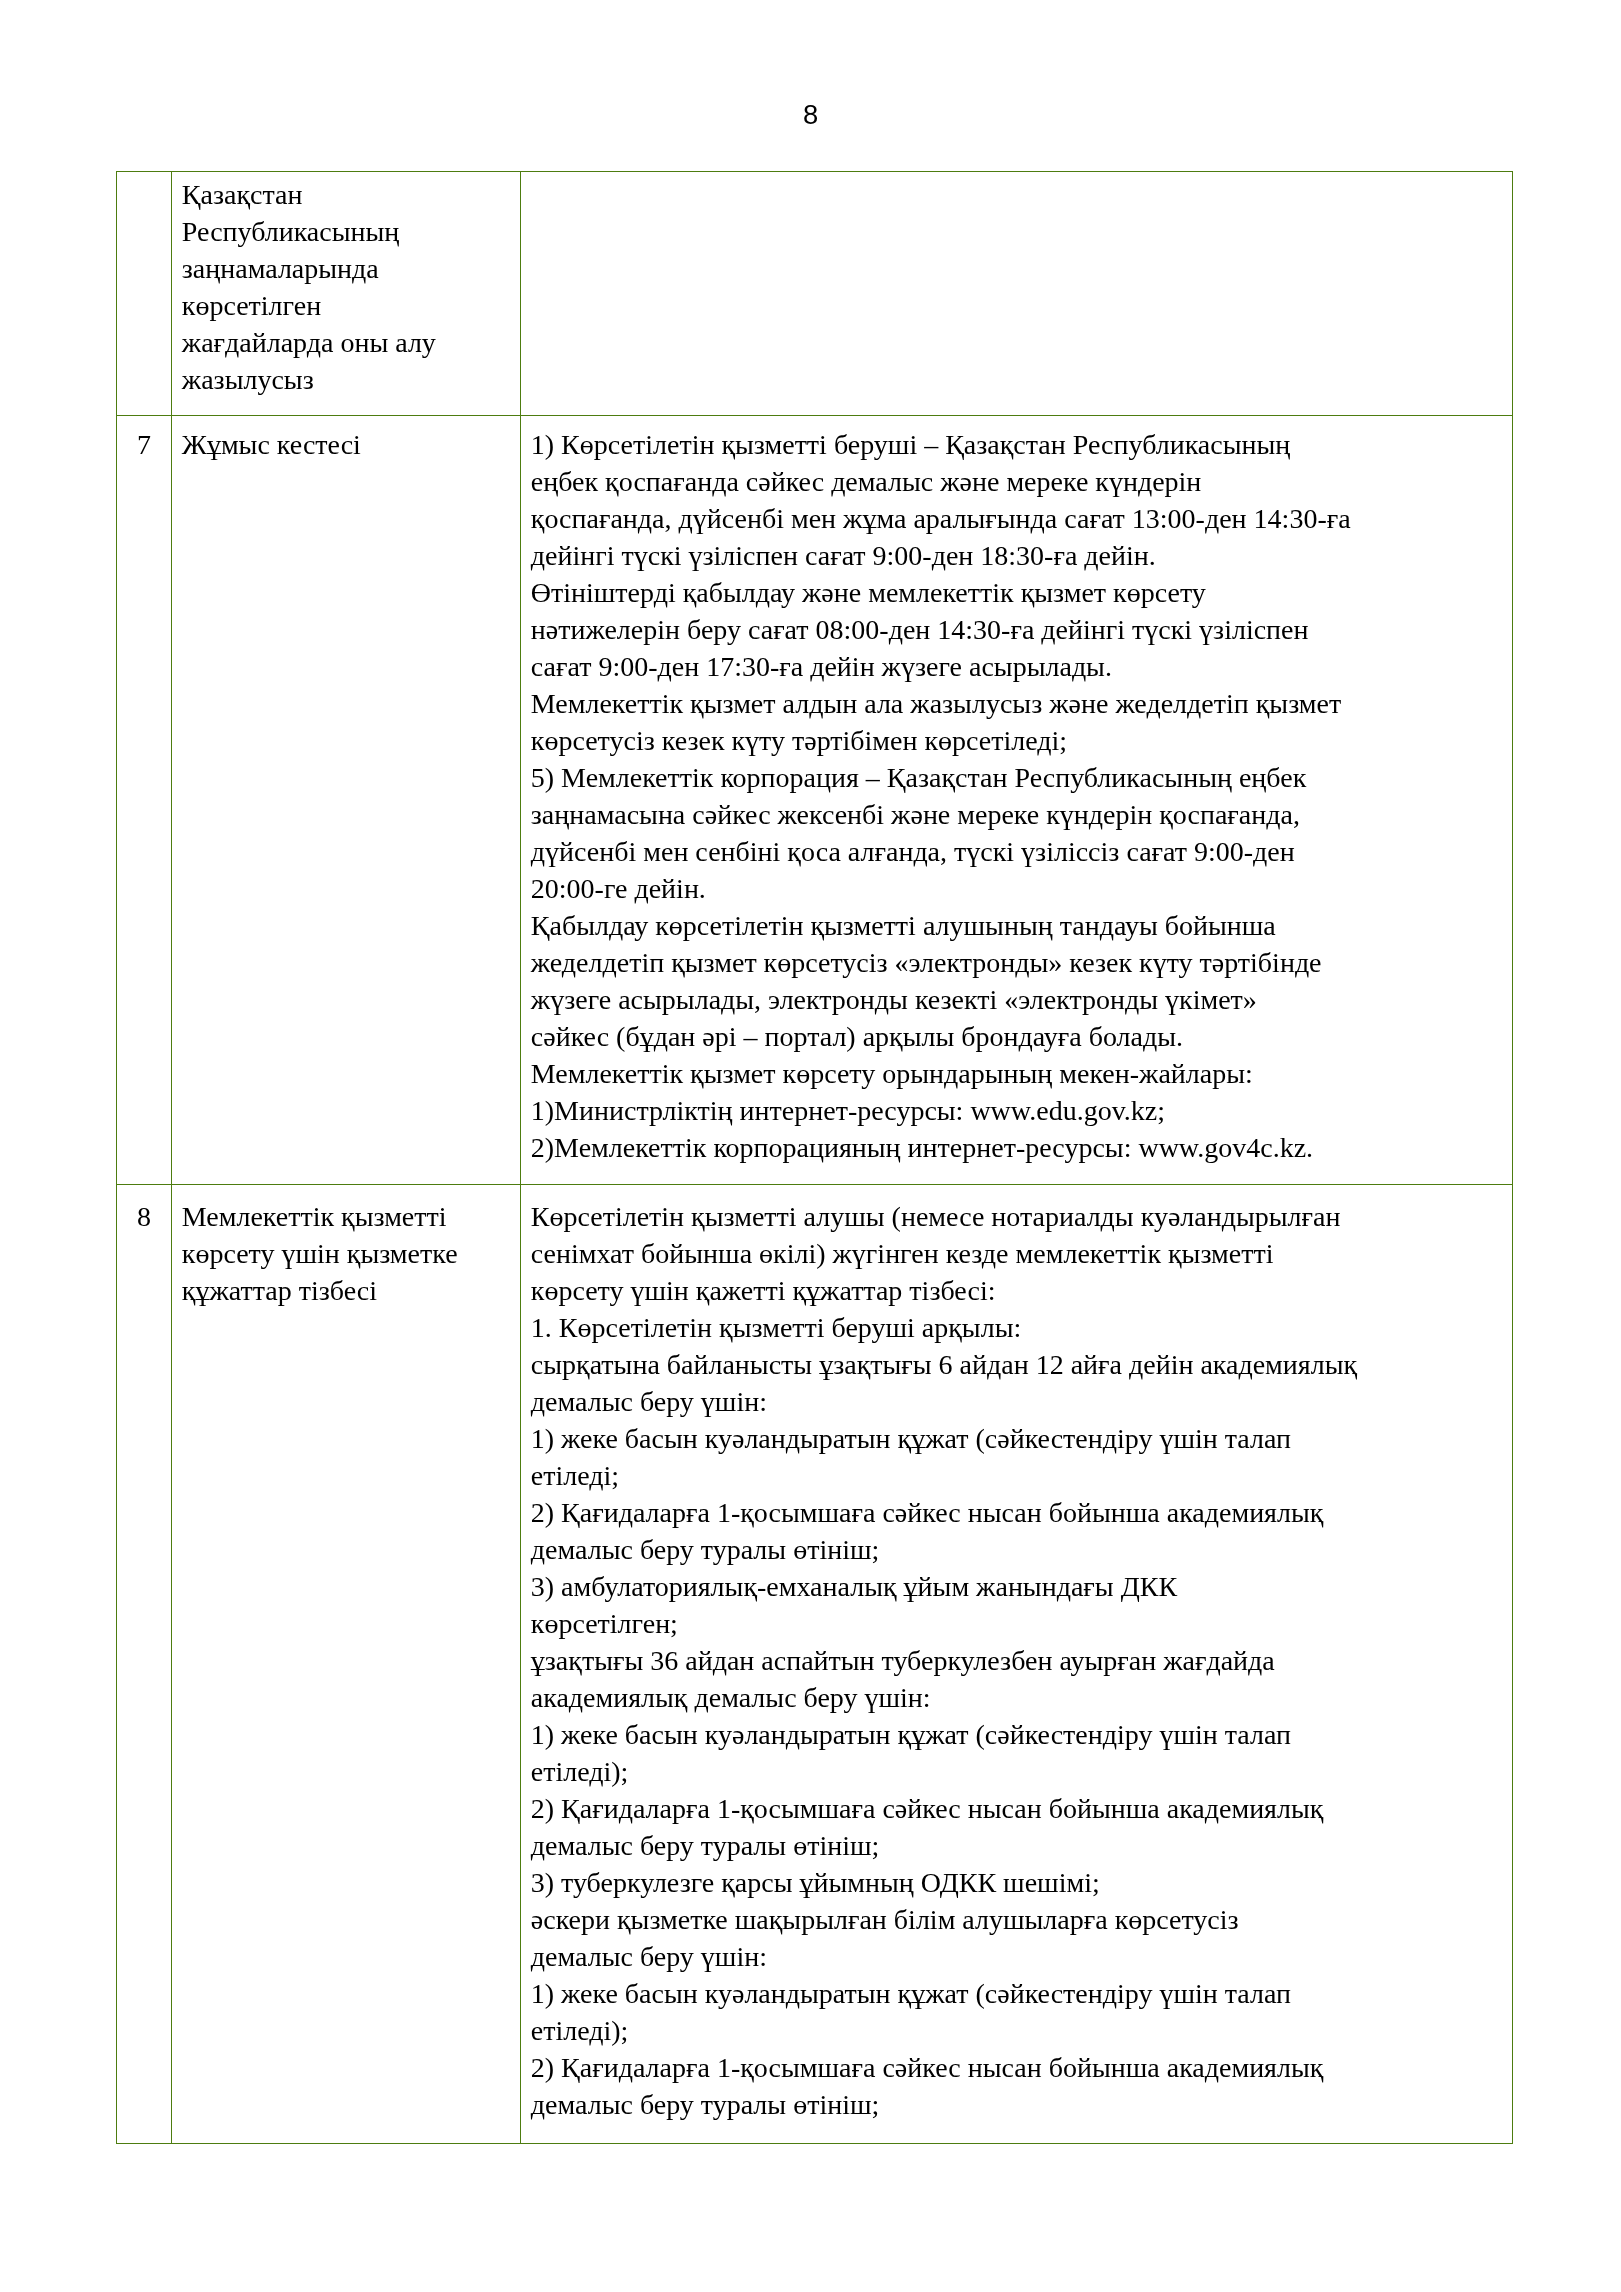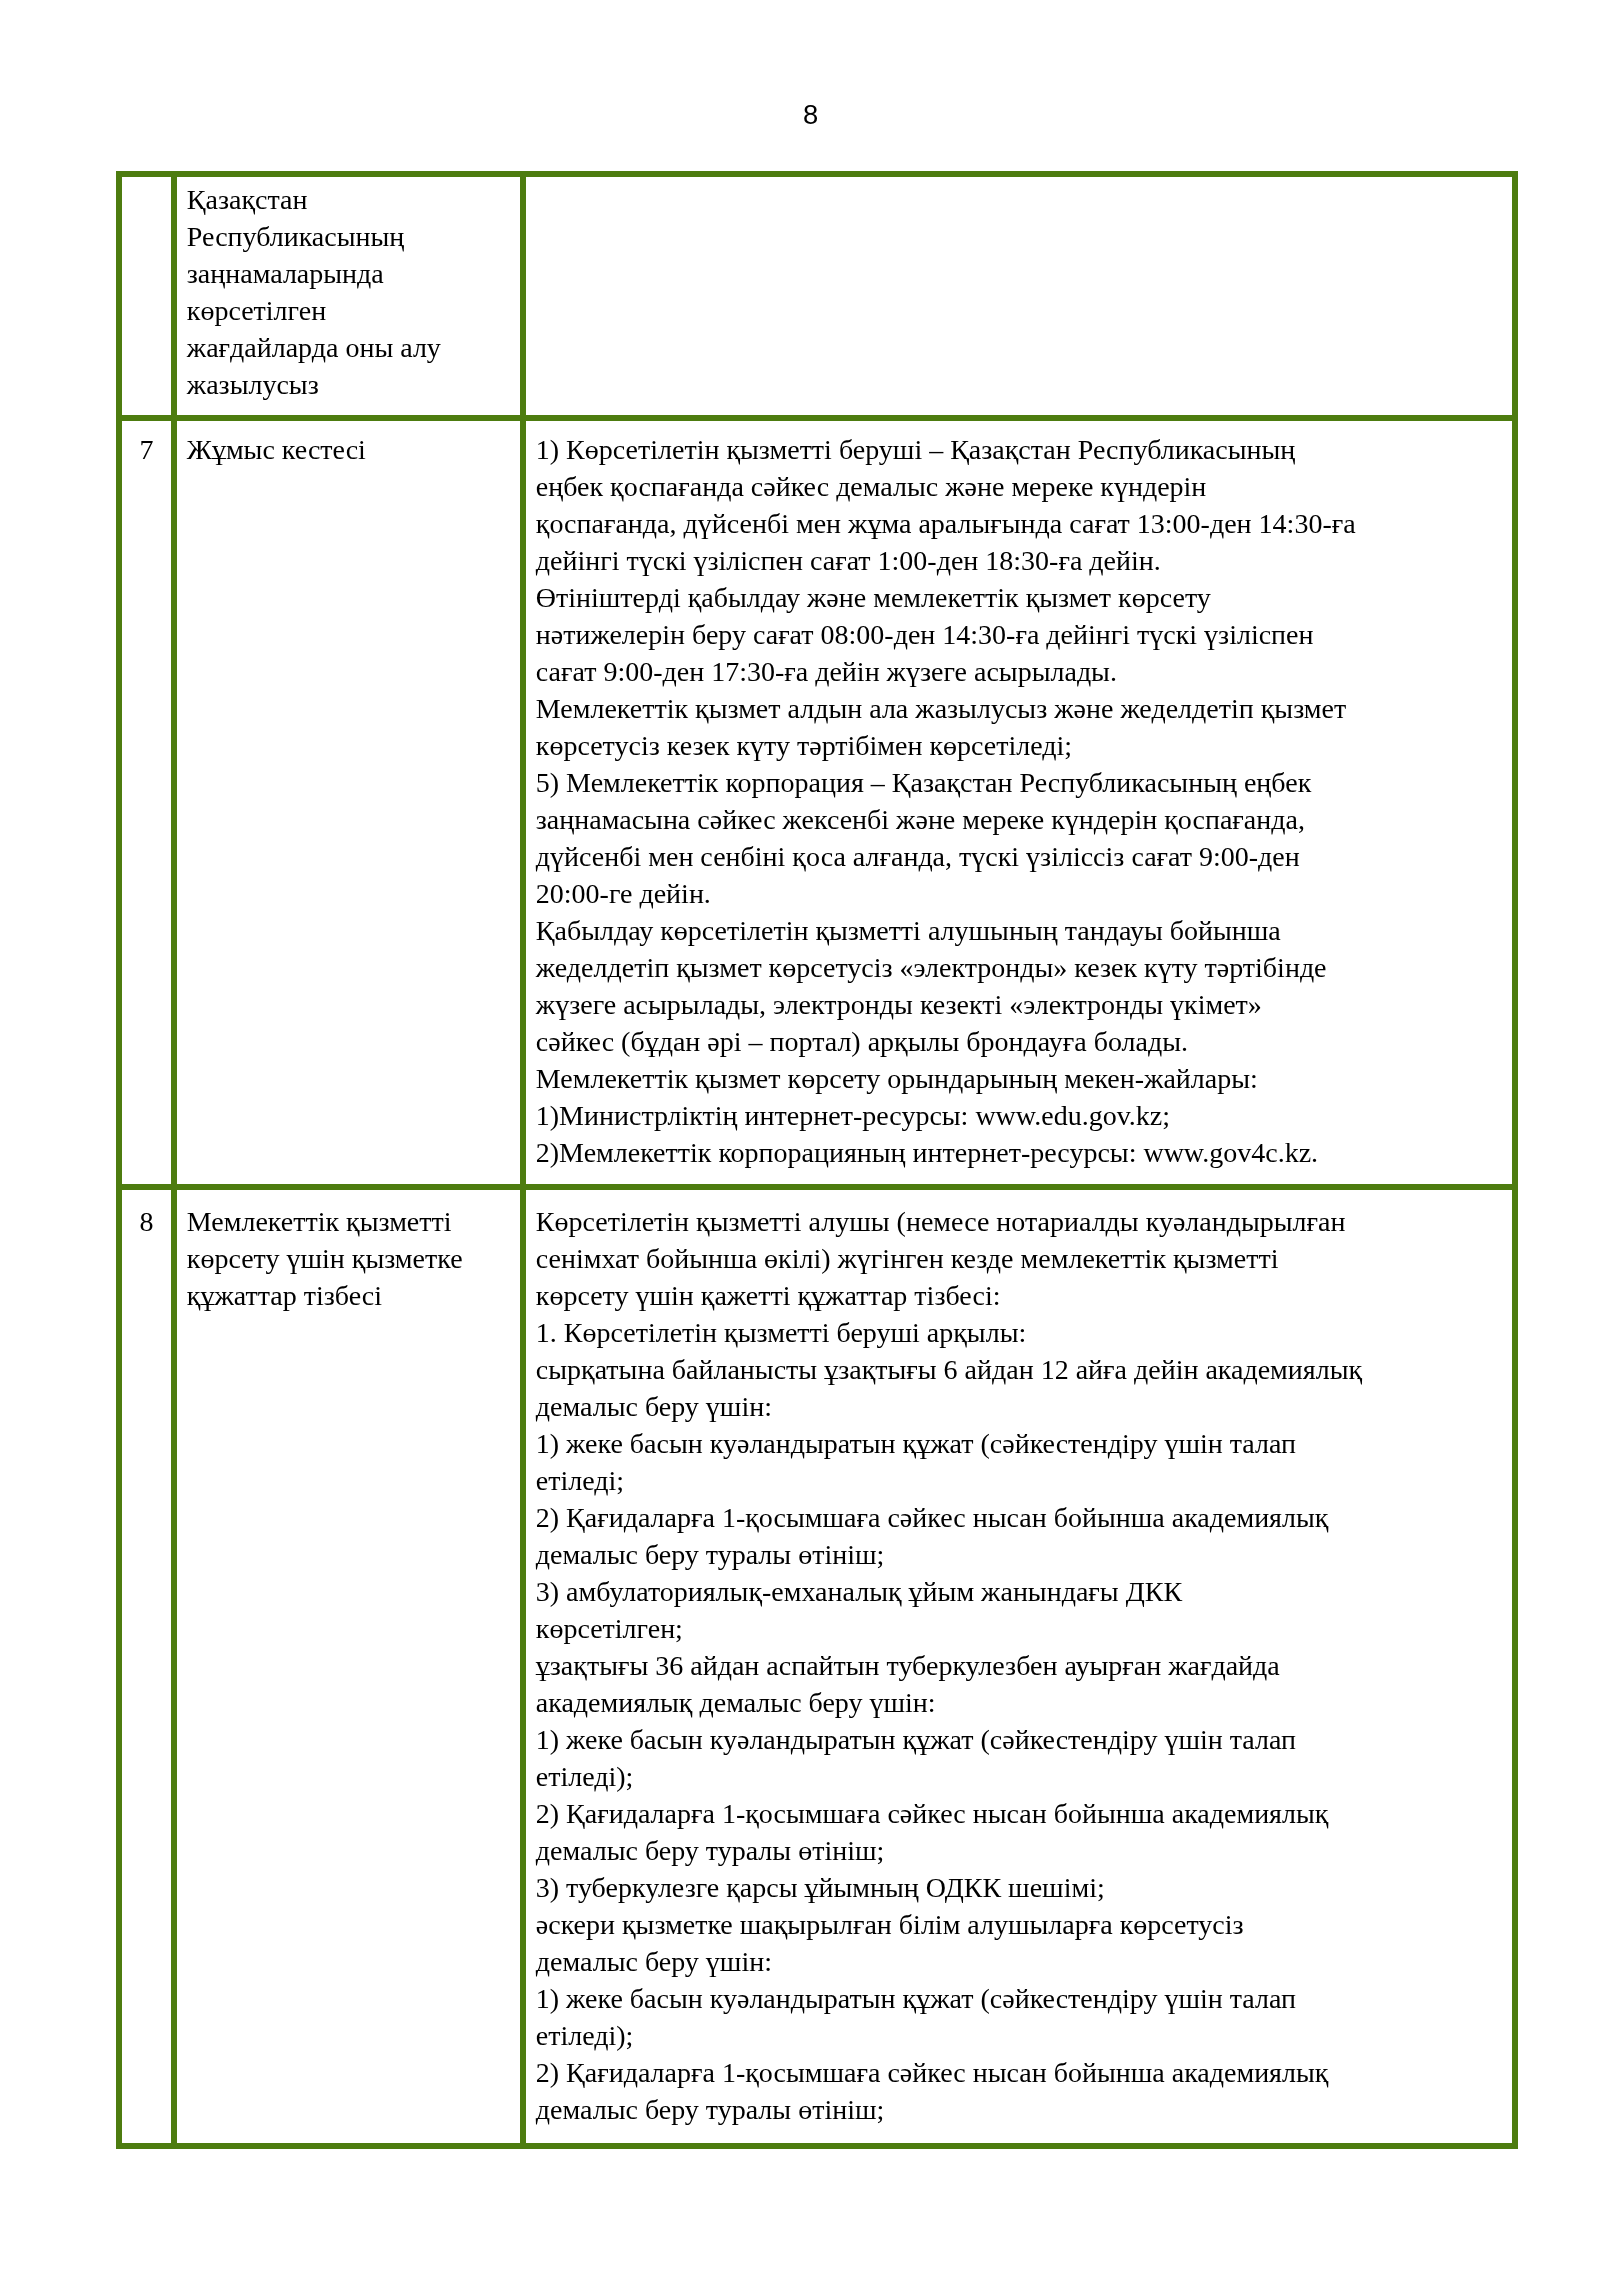--- a/index.html
+++ b/index.html
@@ -29,21 +29,21 @@
     left: 116px;
     top: 171px;
     width: 1396px;
     border-collapse: collapse;
     table-layout: fixed;
     font-family: "Liberation Serif", serif;
     font-size: 28px;
     line-height: 37px;
   }
   table.doc-table td {
-    border: 6px solid #4d7c0f;
+    border: 1px solid #4d7c0f;
     vertical-align: top;
     padding: 0 9.8px;
     word-wrap: break-word;
   }
   col.c-num { width: 55px; }
   col.c-name { width: 349px; }
   col.c-desc { width: 992px; }
   td.num {
     text-align: center;
     padding: 0 3.9px;
@@ -84,21 +84,21 @@
 
     <tr class="r-7">
       <td class="num">7</td>
       <td class="name-lines">
         <span class="line">Жұмыс кестесі</span>
       </td>
       <td>
         <span class="line">1) Көрсетілетін қызметті беруші – Қазақстан Республикасының</span>
         <span class="line">еңбек қоспағанда сәйкес демалыс және мереке күндерін</span>
         <span class="line">қоспағанда, дүйсенбі мен жұма аралығында сағат 13:00-ден 14:30-ға</span>
-        <span class="line">дейінгі түскі үзіліспен сағат 1:00-ден 18:30-ға дейін.</span>
+        <span class="line">дейінгі түскі үзіліспен сағат 9:00-ден 18:30-ға дейін.</span>
         <span class="line">Өтініштерді қабылдау және мемлекеттік қызмет көрсету</span>
         <span class="line">нәтижелерін беру сағат 08:00-ден 14:30-ға дейінгі түскі үзіліспен</span>
         <span class="line">сағат 9:00-ден 17:30-ға дейін жүзеге асырылады.</span>
         <span class="line">Мемлекеттік қызмет алдын ала жазылусыз және жеделдетіп қызмет</span>
         <span class="line">көрсетусіз кезек күту тәртібімен көрсетіледі;</span>
         <span class="line">5) Мемлекеттік корпорация – Қазақстан Республикасының еңбек</span>
         <span class="line">заңнамасына сәйкес жексенбі және мереке күндерін қоспағанда,</span>
         <span class="line">дүйсенбі мен сенбіні қоса алғанда, түскі үзіліссіз сағат 9:00-ден</span>
         <span class="line">20:00-ге дейін.</span>
         <span class="line">Қабылдау көрсетілетін қызметті алушының тандауы бойынша</span>

